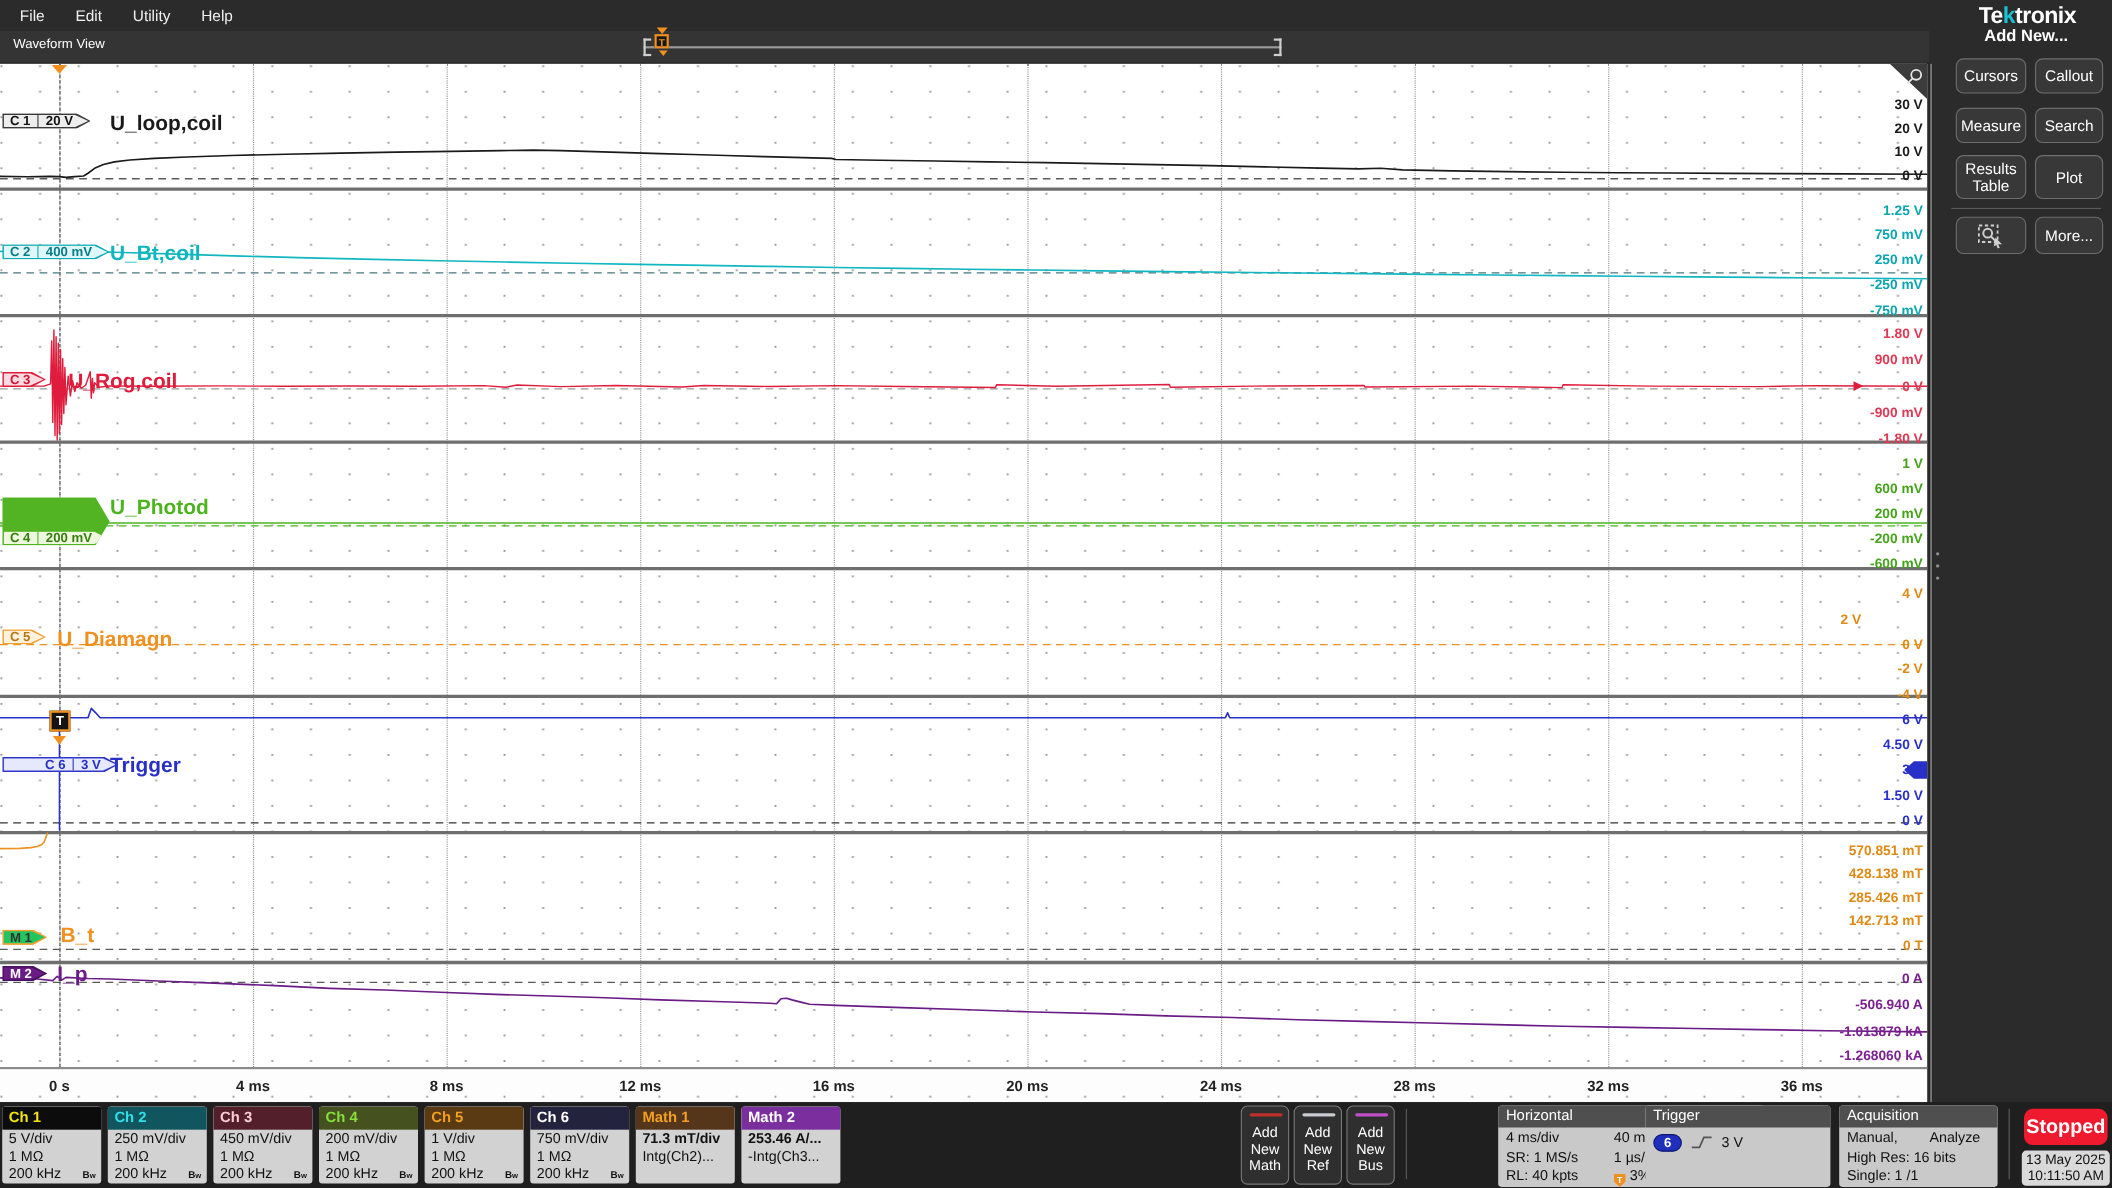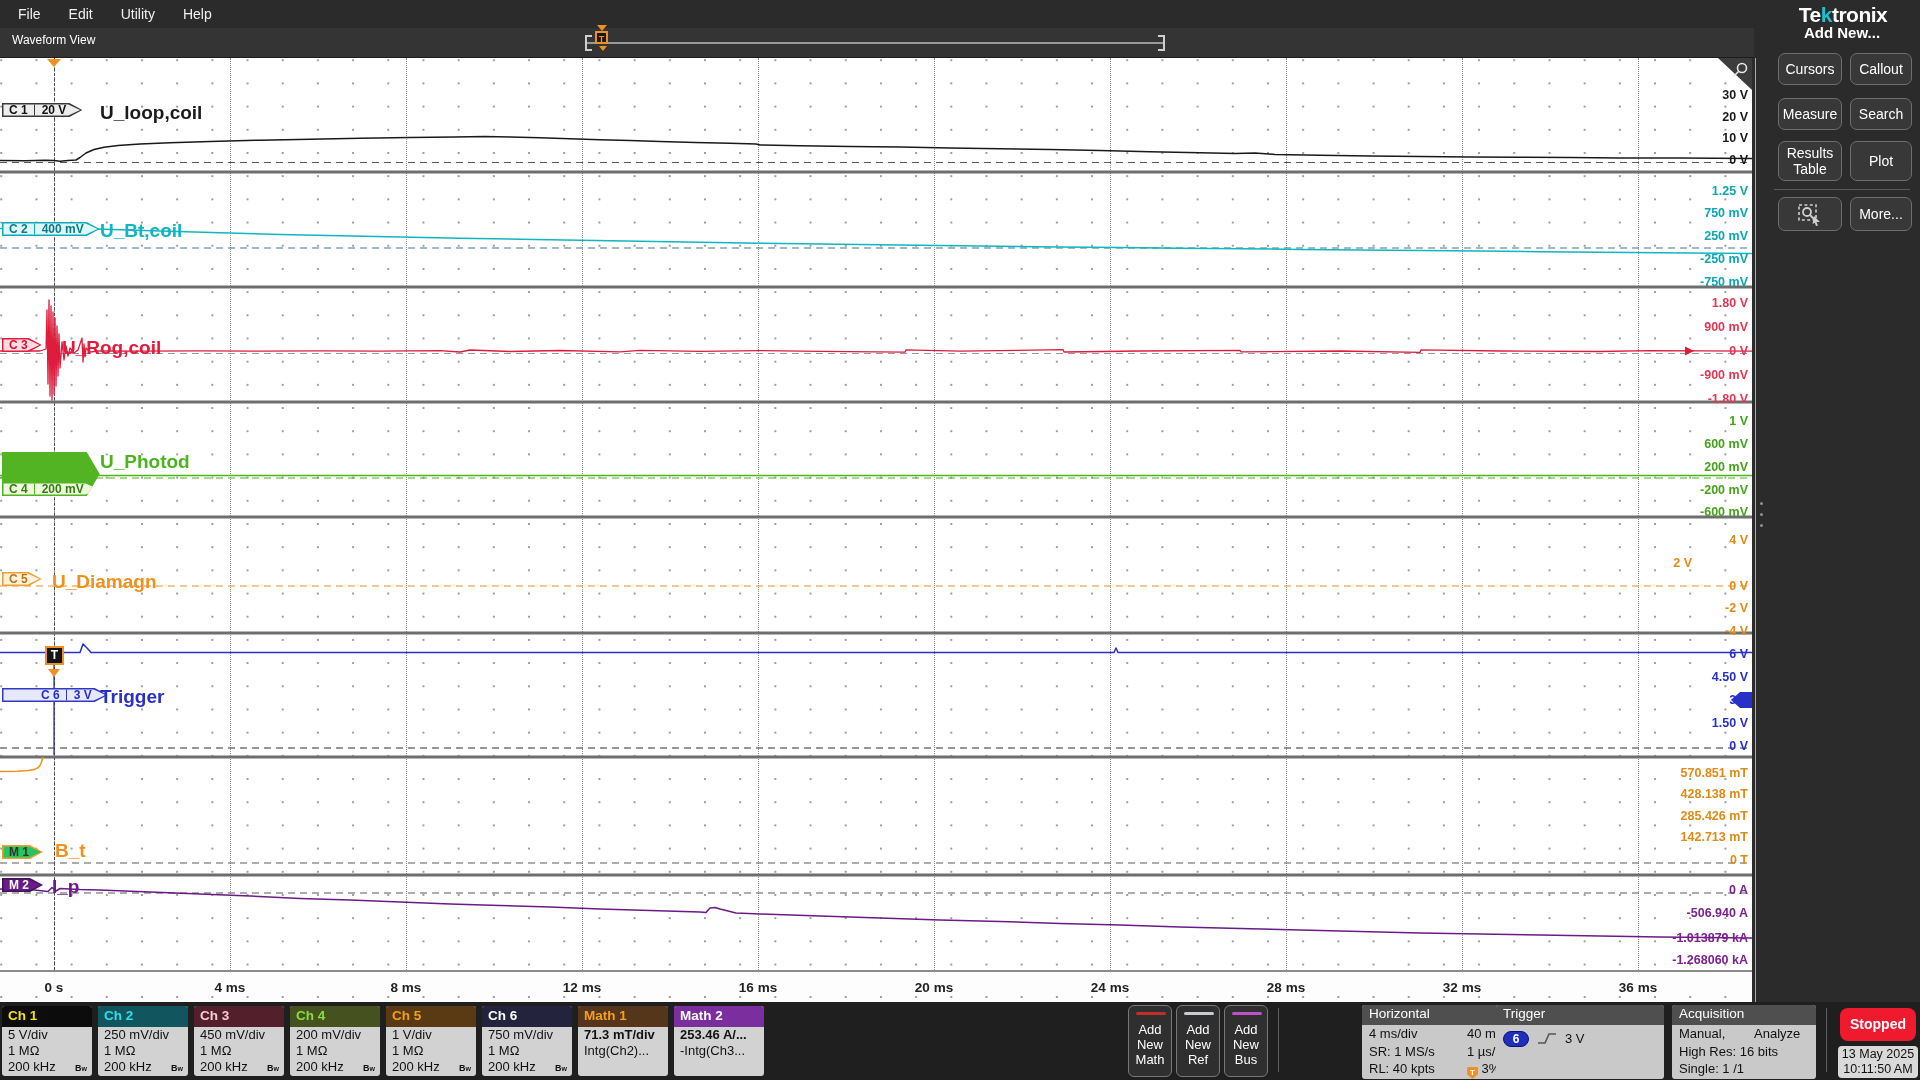--- a/index.html
+++ b/index.html
@@ -71,21 +71,21 @@
   .panel{top:3px;height:74px;background:#c9c9c9;border-radius:3px;overflow:hidden;}
   .panel-head{height:20px;background:#4f4f4f;color:#fff;font-size:13.5px;padding:1px 0 0 7px;}
   .panel-row{font-size:13px;color:#111;line-height:17.5px;padding-left:7px;position:relative;}
   .pr-right{position:absolute;left:105px;top:0;}
   .tpin{display:inline-block;width:11px;height:12px;background:#f09020;color:#fff;font-size:8px;font-weight:bold;
         text-align:center;line-height:11px;border-radius:1px;vertical-align:-2px;
         clip-path:polygon(0 0,100% 0,100% 60%,50% 100%,0 60%);}
   .trig-pill{display:inline-block;min-width:26px;height:16px;background:#1f2fbb;border:1px solid #0a1570;border-radius:8px;
              color:#fff;font-size:12px;font-weight:bold;text-align:center;line-height:15px;margin:0 8px 0 0;}
   #stopped{left:1840px;top:6px;width:76px;height:33px;background:#ef1a2d;border-radius:8px;color:#fff;
-           font-size:14px;font-weight:bold;text-align:center;line-height:33px;}
+           font-size:18px;font-weight:bold;text-align:center;line-height:33px;}
   #datebox{left:1838px;top:44px;width:80px;height:32px;background:#d9d9d9;border-radius:4px;color:#111;
            font-size:12.5px;text-align:center;line-height:15px;padding-top:1px;}
 </style>
 </head>
 <body>
 
 <div id="screen">
 
   <div id="menubar" class="abs">
       <div class="menu-item" style="margin-left: 4px;">File</div>

